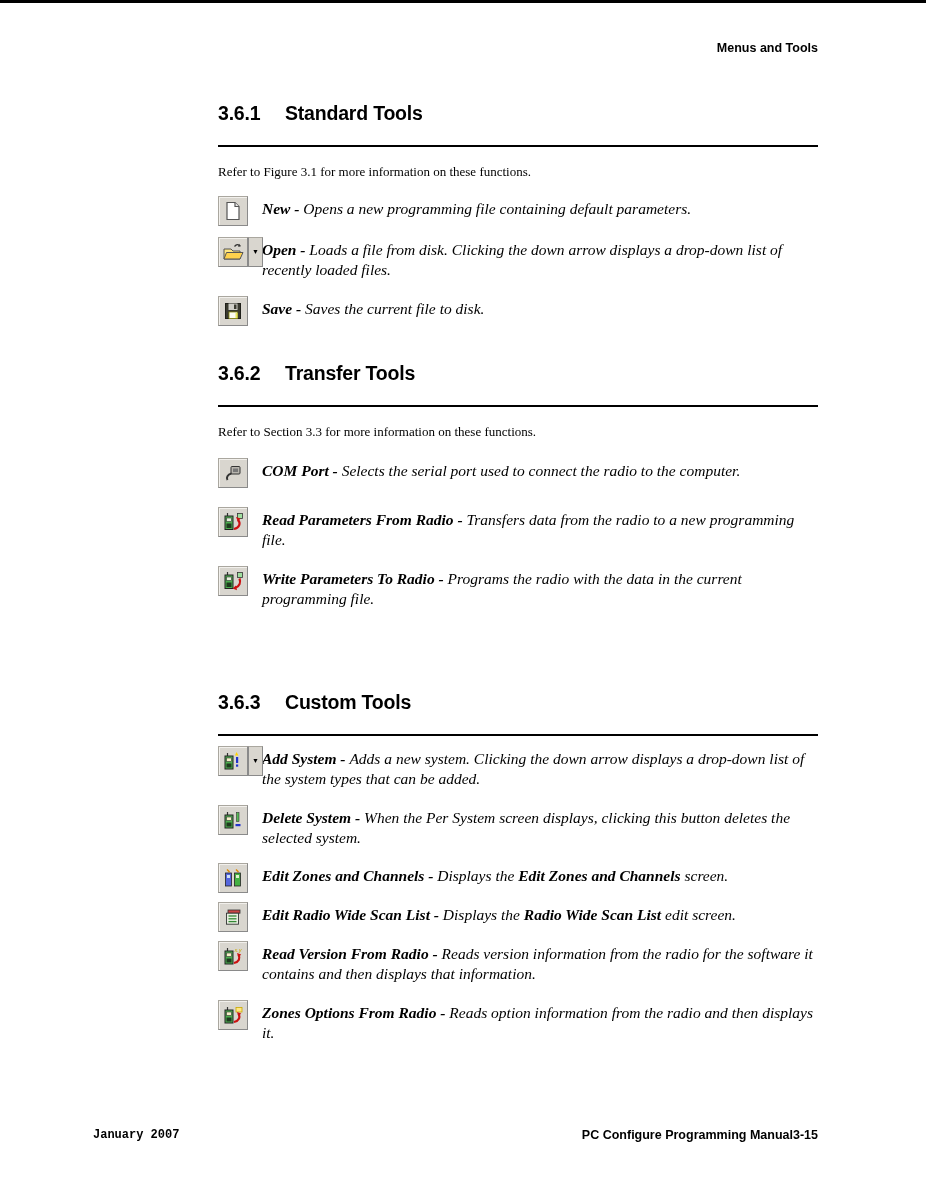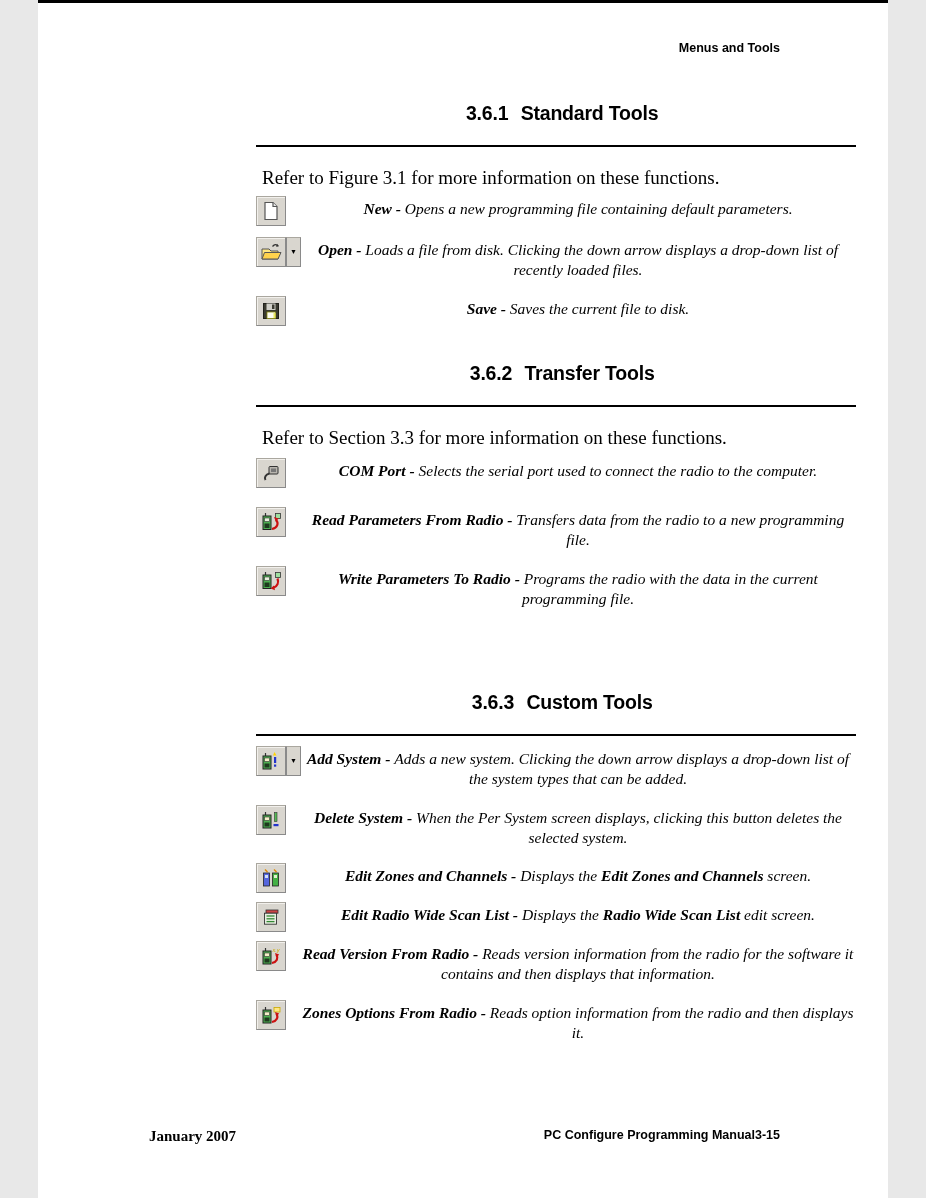--- a/index.html
+++ b/index.html
@@ -1,43 +1,43 @@
 <!DOCTYPE html>
 <html><head>
 <meta charset="utf-8">
 <style>
   html,body{margin:0;padding:0;background:#e8e8e8;}
-  .page{position:relative;width:850px;height:1198px;background:#ffffff;margin:0 auto;
-        font-family:"Liberation Serif",serif;color:#000;overflow:hidden;text-align:center;}
+  .page{position:relative;width:926px;height:1198px;background:#ffffff;margin:0 auto;
+        font-family:"Liberation Serif",serif;color:#000;overflow:hidden;}
   .topbar{position:absolute;top:0;left:0;width:100%;height:3px;background:#000;}
   .running-head{position:absolute;top:41px;right:108px;
         font-family:"Liberation Sans",sans-serif;font-weight:bold;font-size:12.5px;}
   .content{position:absolute;left:218px;top:0;width:600px;height:1100px;}
   .section-heading{position:absolute;left:0;width:600px;
         font-family:"Liberation Sans",sans-serif;font-weight:bold;font-size:19.5px;
         letter-spacing:-0.2px;padding-bottom:20px;border-bottom:2px solid #000;}
   .sec-num{display:inline-block;width:67px;}
-  .intro{position:absolute;left:0;margin:6px;font-size:19px;line-height:19.5px;}
+  .intro{position:absolute;left:0;margin:0;font-size:13px;line-height:19.5px;}
   .tool-item{position:absolute;left:0;width:600px;font-style:italic;}
   .tool-icon{position:absolute;left:0;top:-3px;display:flex;}
   .tool-btn{display:inline-flex;align-items:center;justify-content:center;
         width:28px;height:28px;background:#d9d6cf;
         border:1px solid #aaa79f;border-right-color:#8a8a8a;border-bottom-color:#8a8a8a;
         box-shadow:inset 1px 1px 0 #f2f0ec;}
   .tool-btn.big{width:32px;height:32px;background:#d2cfc8;}
   .drop{display:inline-flex;align-items:center;justify-content:center;
         width:13px;height:28px;background:#d9d6cf;
         border:1px solid #aaa79f;border-left:1px solid #8a8a8a;
         border-right-color:#8a8a8a;border-bottom-color:#8a8a8a;
         font-size:7px;color:#000;}
   .tool-text{margin:0 0 0 44px;font-size:15.5px;line-height:19.5px;}
   .term{font-weight:bold;}
   .dbold{font-weight:bold;}
-  .footer-left{position:absolute;left:111px;top:1128px;
-        font-family:Liberation Serif, serif;font-weight:bold;font-size:15px;}
+  .footer-left{position:absolute;left:93px;top:1128px;
+        font-family:Liberation Mono, monospace;font-weight:bold;font-size:12px;}
   .footer-right{position:absolute;right:108px;top:1128px;
         font-family:"Liberation Sans",sans-serif;font-weight:bold;font-size:12.5px;}
   .footer-right .pgnum{}
 </style>
 </head>
 <body>
 
 <div class="page">
   <div class="topbar"></div>
 

